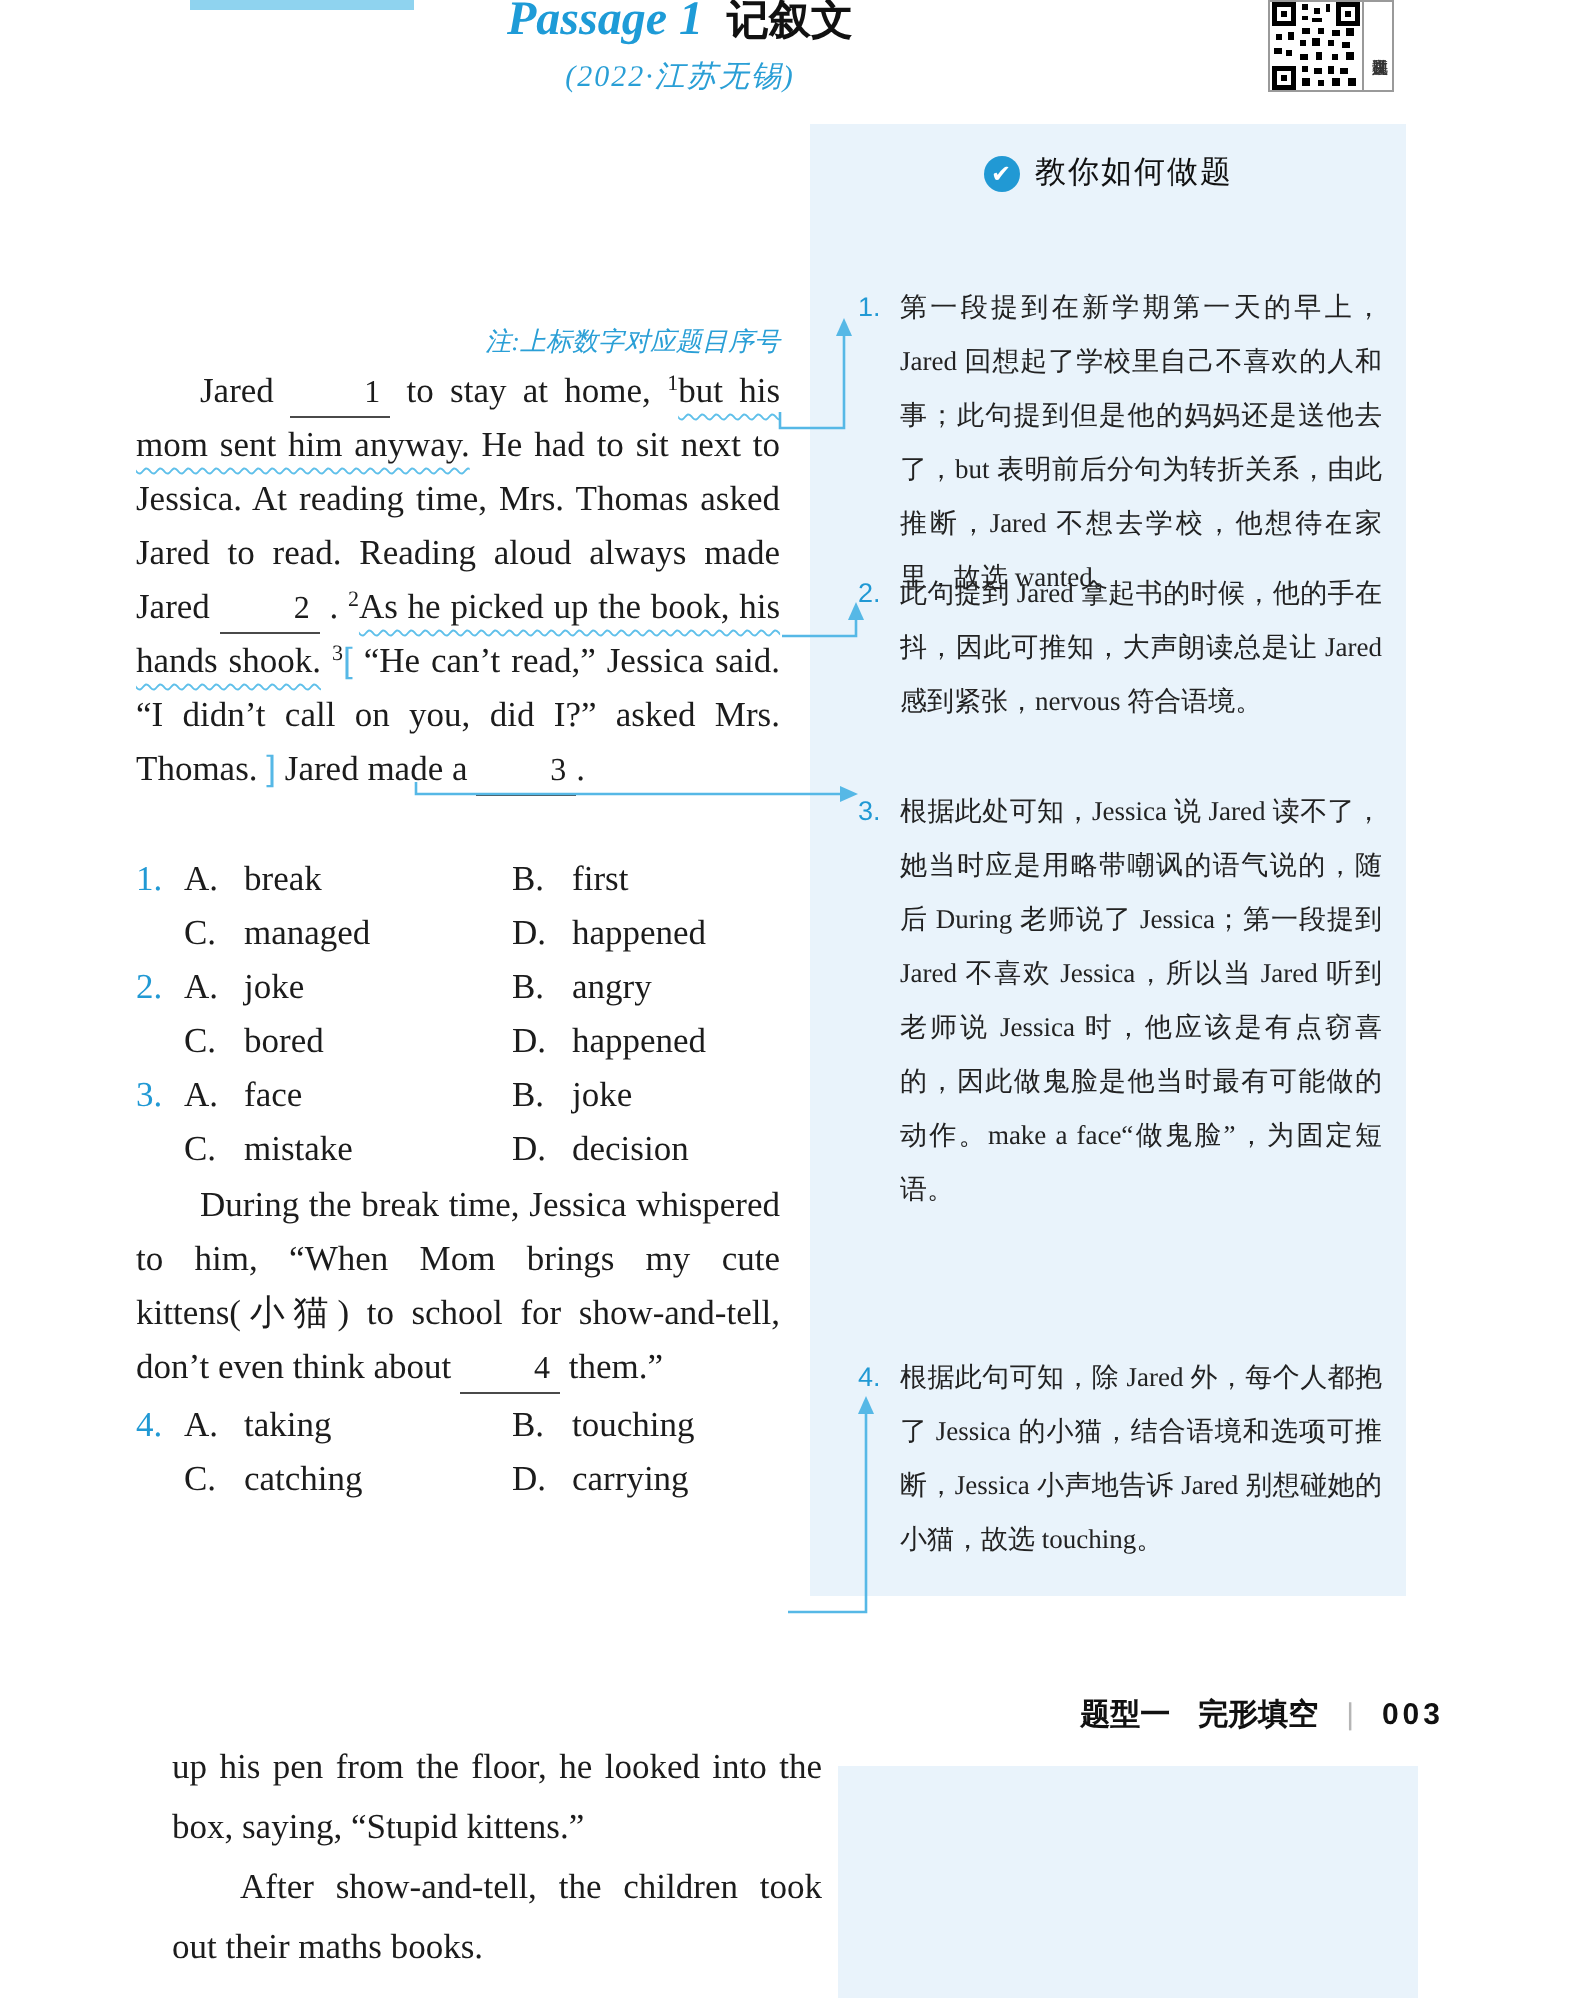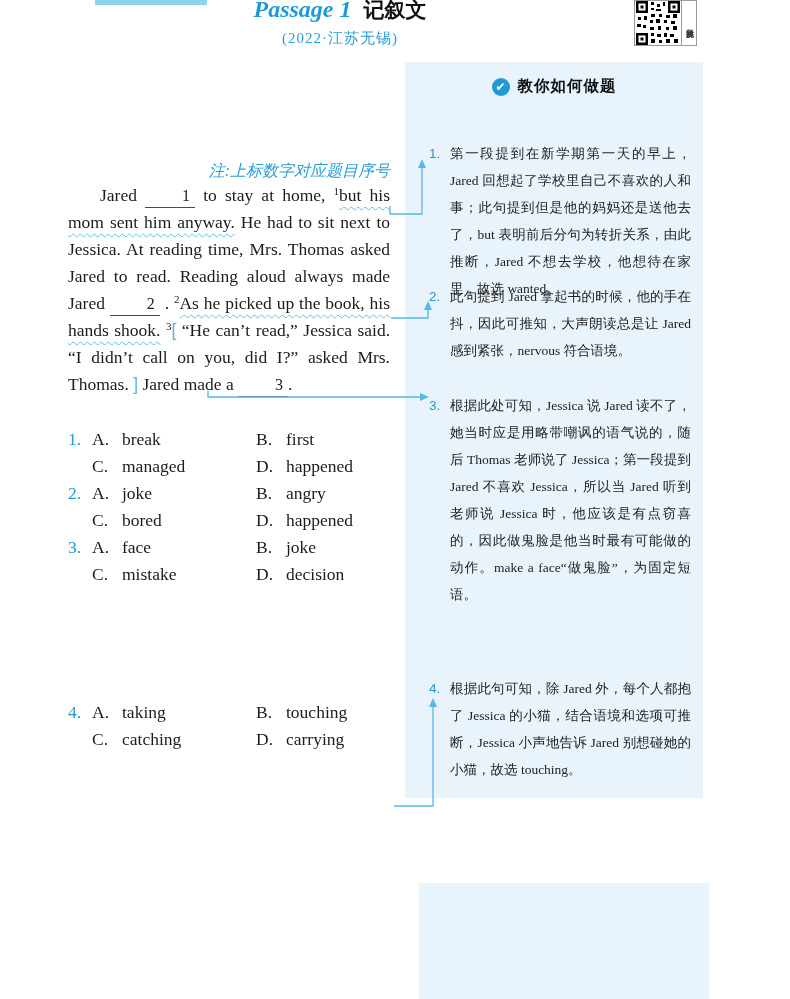--- a/index.html
+++ b/index.html
@@ -4,33 +4,33 @@
 <style>
   html,body{margin:0;padding:0;background:#fff;}
   .page{position:relative;width:790px;height:999px;background:#fff;overflow:hidden;
         font-family:"Liberation Serif",serif;color:#1c1c1c;}
   
   .tab-remnant{position:absolute;left:95px;top:0;width:112px;height:5px;background:#8fd3ef;}
   
   .header{position:absolute;top:-4px;left:0;width:680px;text-align:center;}
   .passage-title{font-size:24px;font-weight:bold;font-style:italic;color:#1e9bd7;}
   .genre-title{font-size:21px;font-weight:bold;color:#111;margin-left:12px;font-family:"Liberation Sans",sans-serif;}
-  .subtitle{margin-top:5px;font-size:15px;color:#2a9fd6;letter-spacing:1px;}
+  .subtitle{margin-top:5px;font-size:15px;font-style:italic;color:#2a9fd6;letter-spacing:1px;}
   
   .qr{position:absolute;left:634px;top:0;width:63px;height:46px;border:1px solid #9a9a9a;
       display:flex;background:#fff;box-sizing:border-box;}
   .qr-img{width:46px;height:44px;}
   .qr-caption{flex:1;border-left:1px solid #9a9a9a;writing-mode:vertical-rl;font-size:8px;
       line-height:13px;text-align:center;color:#333;font-family:"Liberation Sans",sans-serif;}
   
   .main-left{position:absolute;left:68px;top:62px;width:322px;height:743px;font-size:17.5px;line-height:27px;}
   .main-left p{margin:0;text-align:justify;}
   .indent{text-indent:32px;}
   .p1{position:absolute;top:0;left:0;right:0;}
-  .note{position:absolute;top:101px;right:0;font-size:16px;line-height:16px;color:#2a9fd6;font-style:italic;}
+  .note{position:absolute;top:101px;right:0;font-size:13px;line-height:16px;color:#2a9fd6;font-style:italic;}
   .p2{position:absolute;top:120px;left:0;right:0;}
   .mc123{position:absolute;top:364px;left:0;right:0;}
   .p3{position:absolute;top:527px;left:0;right:0;}
   .mc4{position:absolute;top:637px;left:0;right:0;}
   .p4{position:absolute;top:691px;left:0;right:0;}
   .sup{font-size:11px;vertical-align:6px;line-height:0;}
   .blank{display:inline-block;min-width:50px;border-bottom:1.2px solid #4a4a4a;text-align:center;
          font-size:16px;line-height:18px;height:20px;}
   .wavy{text-decoration:underline;text-decoration-style:wavy;text-decoration-color:#5fc0ea;
         text-decoration-thickness:1px;text-underline-offset:5px;}
@@ -42,21 +42,21 @@
   .q-num{display:inline-block;width:24px;color:#2199d4;}
   .opt{display:inline-flex;width:164px;}
   .opt:last-child{width:auto;}
   .opt-letter{display:inline-block;width:30px;}
   
   .panel{position:absolute;left:405px;top:62px;width:298px;height:736px;background:#e9f3fb;}
   .panel-header{position:absolute;top:14px;left:0;right:0;display:flex;justify-content:center;
         align-items:center;gap:8px;}
   .check-icon{width:18px;height:18px;border-radius:50%;background:#2199d4;color:#fff;font-size:12px;
         line-height:18px;text-align:center;font-family:"Liberation Sans",sans-serif;}
-  .panel-title{font-family:"Liberation Sans",sans-serif;font-weight:bold;font-size:15.5px;color:#111;letter-spacing:1px;}
+  .panel-title{font-family:"Liberation Sans",sans-serif;font-weight:normal;font-size:15.5px;color:#111;letter-spacing:1px;}
   .panel-item{position:absolute;left:24px;right:12px;display:flex;}
   .item-num{width:21px;color:#2199d4;font-size:13.5px;line-height:27px;font-family:"Liberation Sans",sans-serif;}
   .item-text{flex:1;font-size:13.5px;line-height:27px;text-align:justify;color:#222;}
   .item-1{top:78px;} .item-2{top:221px;} .item-3{top:330px;} .item-4{top:613px;}
   
   .footer{position:absolute;top:848px;right:68px;display:flex;align-items:center;gap:14px;
         font-family:"Liberation Sans",sans-serif;font-size:15px;font-weight:bold;color:#111;}
   .footer .divider{color:#b5b5b5;font-weight:normal;}
   .footer .pagenum{letter-spacing:2px;}
   
@@ -186,20 +186,25 @@
             <span class="opt-letter">C.</span>
             <span>mistake</span>
           </span>
         <span class="opt">
             <span class="opt-letter">D.</span>
             <span>decision</span>
           </span>
       </div>
     </div>
 
+    <p class="p3 indent">
+      <span>During the break time, Jessica whispered to him, “When Mom brings my cute kittens(小猫) to school for show-and-tell, don’t even think about</span>
+      <span class="blank"><span>4</span></span>
+      <span>them.”</span>
+    </p>
 
     <div class="mc4">
       <div class="mc-row">
         <span class="q-num">4.</span>
         <span class="opt">
             <span class="opt-letter">A.</span>
             <span>taking</span>
           </span>
         <span class="opt">
             <span class="opt-letter">B.</span>
@@ -229,21 +234,21 @@
     <div class="panel-item item-1">
       <span class="item-num">1.</span>
       <span class="item-text">第一段提到在新学期第一天的早上，Jared 回想起了学校里自己不喜欢的人和事；此句提到但是他的妈妈还是送他去了，but 表明前后分句为转折关系，由此推断，Jared 不想去学校，他想待在家里，故选 wanted。</span>
     </div>
     <div class="panel-item item-2">
       <span class="item-num">2.</span>
       <span class="item-text">此句提到 Jared 拿起书的时候，他的手在抖，因此可推知，大声朗读总是让 Jared 感到紧张，nervous 符合语境。</span>
     </div>
     <div class="panel-item item-3">
       <span class="item-num">3.</span>
-      <span class="item-text">根据此处可知，Jessica 说 Jared 读不了，她当时应是用略带嘲讽的语气说的，随后 Thomas 老师说了 Jessica；第一段提到 Jared 不喜欢 Jessica，所以当 Jared 听到老师说 Jessica 时，他应该是有点窃喜的，因此做鬼脸是他当时最有可能做的动作。make a face“做鬼脸”，为固定短语。</span>
+      <span class="item-text">根据此处可知，Jessica 说 Jared 读不了，她当时应是用略带嘲讽的语气说的，随后 During 老师说了 Jessica；第一段提到 Jared 不喜欢 Jessica，所以当 Jared 听到老师说 Jessica 时，他应该是有点窃喜的，因此做鬼脸是他当时最有可能做的动作。make a face“做鬼脸”，为固定短语。</span>
     </div>
     <div class="panel-item item-4">
       <span class="item-num">4.</span>
       <span class="item-text">根据此句可知，除 Jared 外，每个人都抱了 Jessica 的小猫，结合语境和选项可推断，Jessica 小声地告诉 Jared 别想碰她的小猫，故选 touching。</span>
     </div>
   </div>
 
   <svg class="arrows" viewBox="0 0 790 999" xmlns="http://www.w3.org/2000/svg">
     <g stroke="#56b8e6" stroke-width="1.3" fill="none">
       <path d="M390 206 L390 214 L422 214 L422 164"></path>
@@ -256,17 +261,27 @@
     <g stroke="#56b8e6" stroke-width="1.3" fill="none">
       <path d="M208 391 L208 397 L423 397"></path>
     </g>
     <polygon points="420,393 420,401 429,397" fill="#56b8e6"></polygon>
     <g stroke="#56b8e6" stroke-width="1.3" fill="none">
       <path d="M433 703 L433 806 L394 806"></path>
     </g>
     <polygon points="429,707 437,707 433,698" fill="#56b8e6"></polygon>
   </svg>
 
-
+  <div class="footer">
+    <span>题型一</span>
+    <span>完形填空</span>
+    <span class="divider">|</span>
+    <span class="pagenum">003</span>
+  </div>
+
+  <div class="cont">
+    <p>up his pen from the floor, he looked into the box, saying, “Stupid kittens.”</p>
+    <p class="indent2">After show-and-tell, the children took out their maths books.</p>
+  </div>
 
   <div class="bottom-panel"></div>
 
 </div>
 
 </body></html>

